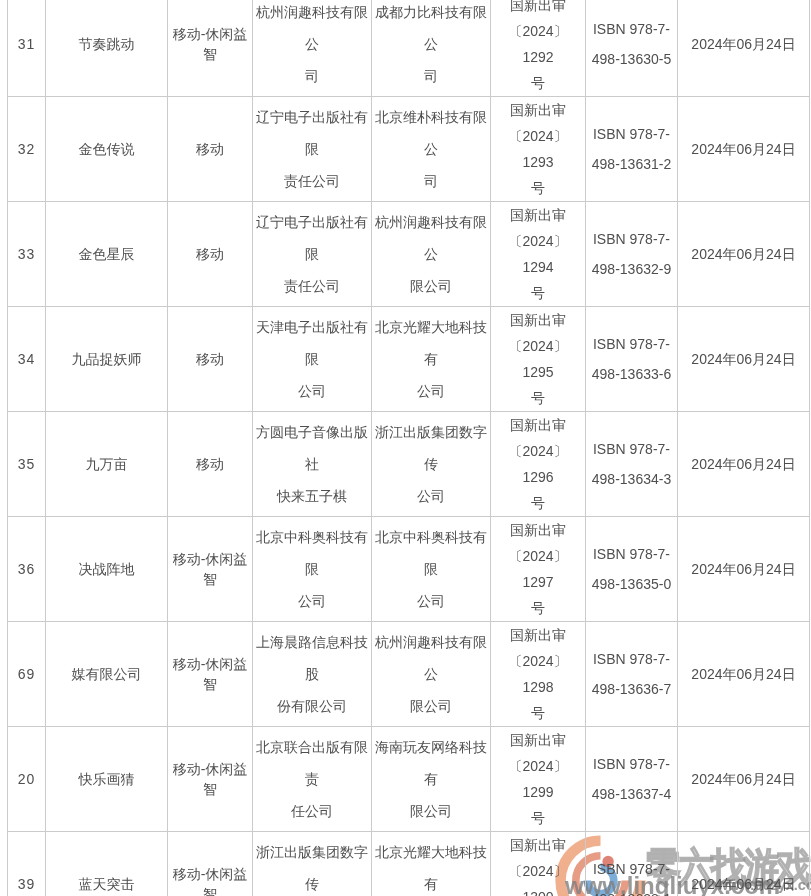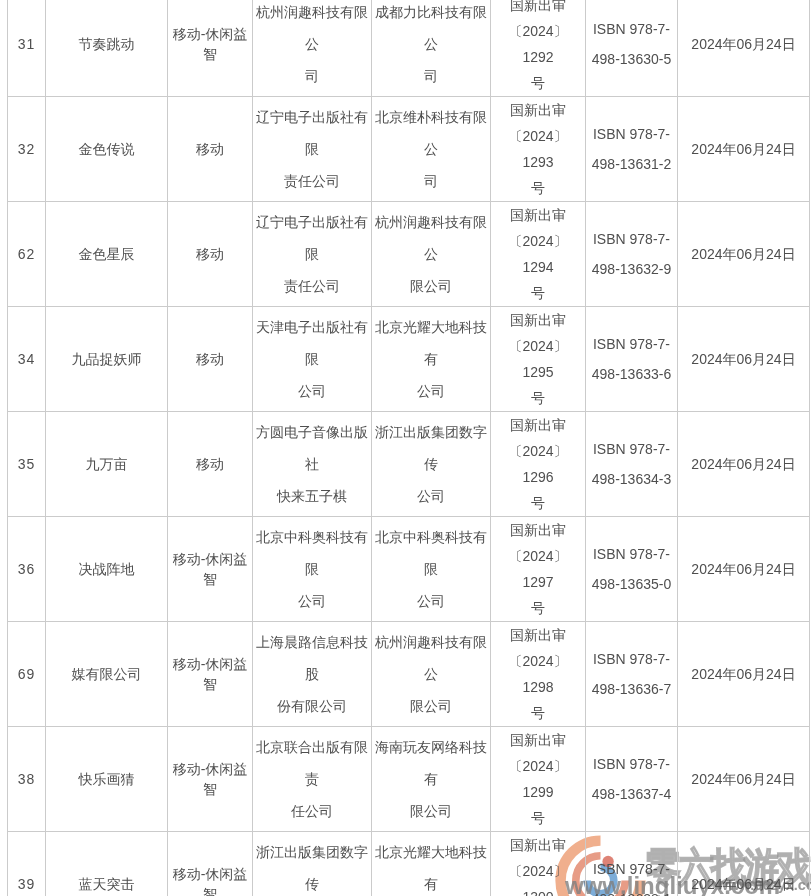--- a/index.html
+++ b/index.html
@@ -100,21 +100,21 @@
           <td class="c-operator">北京维朴科技有限公
 司</td>
           <td class="c-approval">国新出审
 〔2024〕1293
 号</td>
           <td class="c-isbn">ISBN 978-7-
 498-13631-2</td>
           <td class="c-date">2024年06月24日</td>
         </tr>
         <tr class="r-mid">
-          <td class="c-no">62</td>
+          <td class="c-no">33</td>
           <td class="c-name">金色星辰</td>
           <td class="c-category">移动</td>
           <td class="c-publisher">辽宁电子出版社有限
 责任公司</td>
           <td class="c-operator">杭州润趣科技有限公
 限公司</td>
           <td class="c-approval">国新出审
 〔2024〕1294
 号</td>
           <td class="c-isbn">ISBN 978-7-
@@ -175,21 +175,21 @@
           <td class="c-operator">杭州润趣科技有限公
 限公司</td>
           <td class="c-approval">国新出审
 〔2024〕1298
 号</td>
           <td class="c-isbn">ISBN 978-7-
 498-13636-7</td>
           <td class="c-date">2024年06月24日</td>
         </tr>
         <tr class="r-mid">
-          <td class="c-no">38</td>
+          <td class="c-no">20</td>
           <td class="c-name">快乐画猜</td>
           <td class="c-category">移动-休闲益智</td>
           <td class="c-publisher">北京联合出版有限责
 任公司</td>
           <td class="c-operator">海南玩友网络科技有
 限公司</td>
           <td class="c-approval">国新出审
 〔2024〕1299
 号</td>
           <td class="c-isbn">ISBN 978-7-

